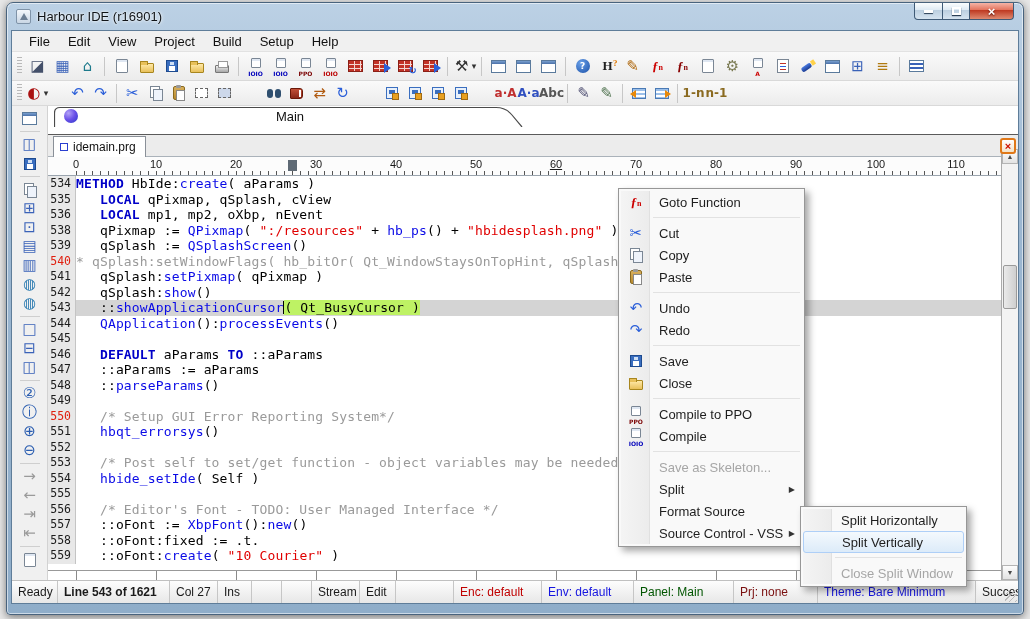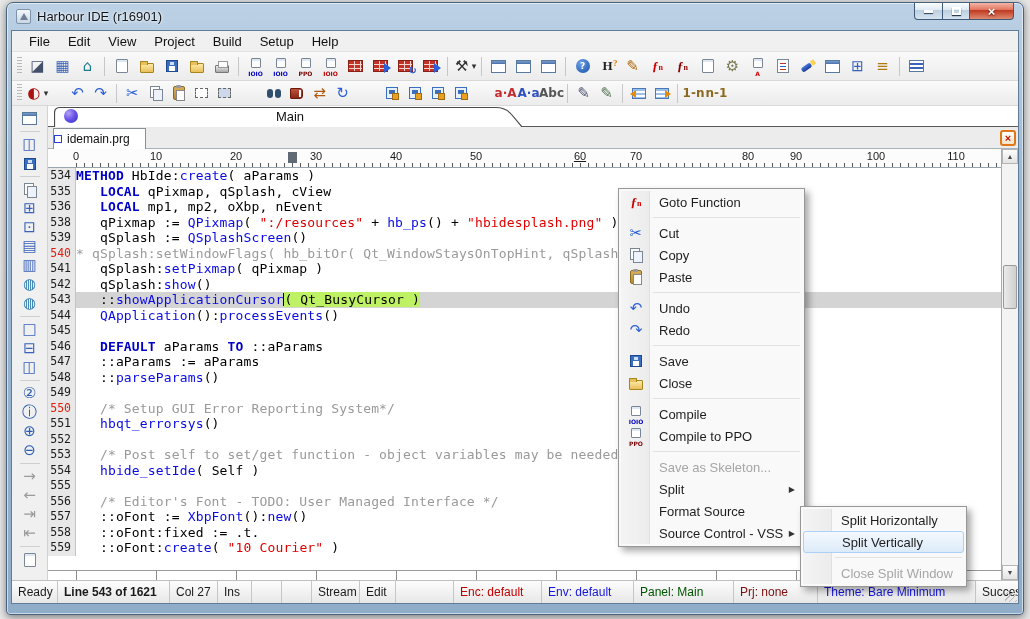--- a/index.html
+++ b/index.html
@@ -93,30 +93,30 @@
 
   
   .mainrow { flex:1; display:flex; min-height:0; }
   .sidebar { width:36px; background:#f0f0f0; border-right:1px solid #d2d2d2; display:flex; flex-direction:column; align-items:center; padding-top:3px; }
   .sbtn { width:26px; height:19px; display:flex; align-items:center; justify-content:center; flex:none; }
   .sbsep { width:20px; height:1px; background:#cfcfcf; margin:3px 0; flex:none; }
 
   .editor-stack { flex:1; display:flex; flex-direction:column; position:relative; min-width:0; background:#fff; }
 
   
-  .viewstrip { height:21px; background:#fff; border-bottom:1px solid #5a5a5a; position:relative; flex:none; }
+  .viewstrip { height:29px; background:#fff; border-bottom:1px solid #5a5a5a; position:relative; flex:none; }
   .main-tab { position:absolute; left:6px; top:0; width:472px; height:21px; }
   .main-tab svg { position:absolute; inset:0; }
   .view-ball { position:absolute; left:10px; top:3px; width:14px; height:14px; border-radius:50%;
      background:radial-gradient(circle at 32% 30%,#b2a2f6,#6a50e8 48%,#2838c8); }
   .view-label { position:absolute; left:0; right:0; top:3px; text-align:center; font-size:13px; color:#111; }
 
   
   .docstrip { height:22px; background:#ececec; border-bottom:1px solid #aab2ba; position:relative; flex:none; }
-  .doc-tab { position:absolute; left:5px; top:1px; bottom:-1px; width:93px; background:#fff; border:1px solid #8a9098; border-bottom:none; display:flex; align-items:center; z-index:2; }
+  .doc-tab { position:absolute; left:5px; top:1px; bottom:-1px; width:93px; background:#fff; border:1px solid #8a9098; border-bottom:none; display:flex; align-items:center; padding-left:6px; z-index:2; }
   .doc-ico { width:8px; height:8px; border:1px solid #2b3fd0; background:#fff; margin-right:5px; flex:none; }
   .doc-label { font-size:12px; color:#111; }
   .xbtn { position:absolute; right:2px; top:3px; width:16px; height:16px; border:2px solid #e07818; border-radius:3px;
      background:linear-gradient(#fff,#f4e3c8); color:#cc1100; font-weight:bold; font-size:11px; line-height:12px; text-align:center; z-index:3; }
 
   
   .ruler { height:19px; background:#fcfcfc; border-bottom:1px solid #9aa4ae; margin-right:17px; position:relative; flex:none; }
   .ruler-scale { position:absolute; left:28px; right:0; top:0; bottom:0; }
   .ruler-scale::after { content:""; position:absolute; left:0; right:0; bottom:0; height:4px;
      background:repeating-linear-gradient(90deg,#555 0 1px,transparent 1px 8px); }
@@ -595,23 +595,23 @@
         </div>
 
         <div class="ruler">
           <div class="ruler-scale" id="ruler-scale">
               <span class="rnum" style="left: 0px;">0</span>
               <span class="rnum" style="left: 80px;">10</span>
               <span class="rnum" style="left: 160px;">20</span>
               <span class="rnum" style="left: 240px;">30</span>
               <span class="rnum" style="left: 320px;">40</span>
               <span class="rnum" style="left: 400px;">50</span>
-              <span class="rnum" style="left: 504px; text-decoration: underline;">60</span>
+              <span class="rnum" style="left: 480px; text-decoration: underline;">60</span>
               <span class="rnum" style="left: 560px;">70</span>
-              <span class="rnum" style="left: 672px; text-align: right;">80</span>
+              <span class="rnum" style="left: 640px; text-align: right;">80</span>
               <span class="rnum" style="left: 720px;">90</span>
               <span class="rnum" style="left: 800px;">100</span>
               <span class="rnum" style="left: 880px;">110</span>
               <div class="rmarker" style="left: 212px;"></div>
             </div>
         </div>
 
         <div class="code-area" id="code-area">
             <div class="row">
               <div class="gut">534</div>
@@ -806,33 +806,33 @@
           <span class="k-folder"></span>
         </span>
       </span>
       <span class="mi-label">Close</span>
     </div>
     <div class="msep"></div>
     <div class="mi">
       <span class="mi-ico">
         <span class="ic withsub">
           <span class="k-pg"></span>
+          <span class="sub" style="color: rgb(122, 0, 0);">PPO</span>
+        </span>
+      </span>
+      <span class="mi-label">Compile to PPO</span>
+    </div>
+    <div class="mi">
+      <span class="mi-ico">
+        <span class="ic withsub">
+          <span class="k-pg"></span>
           <span class="sub" style="color: rgb(0, 0, 187);">IOIO</span>
         </span>
       </span>
       <span class="mi-label">Compile</span>
-    </div>
-    <div class="mi">
-      <span class="mi-ico">
-        <span class="ic withsub">
-          <span class="k-pg"></span>
-          <span class="sub" style="color: rgb(122, 0, 0);">PPO</span>
-        </span>
-      </span>
-      <span class="mi-label">Compile to PPO</span>
     </div>
     <div class="msep"></div>
     <div class="mi disabled">
       <span class="mi-ico"></span>
       <span class="mi-label">Save as Skeleton...</span>
     </div>
     <div class="mi">
       <span class="mi-ico"></span>
       <span class="mi-label">Split</span>
       <span class="mi-arrow">▶</span>

